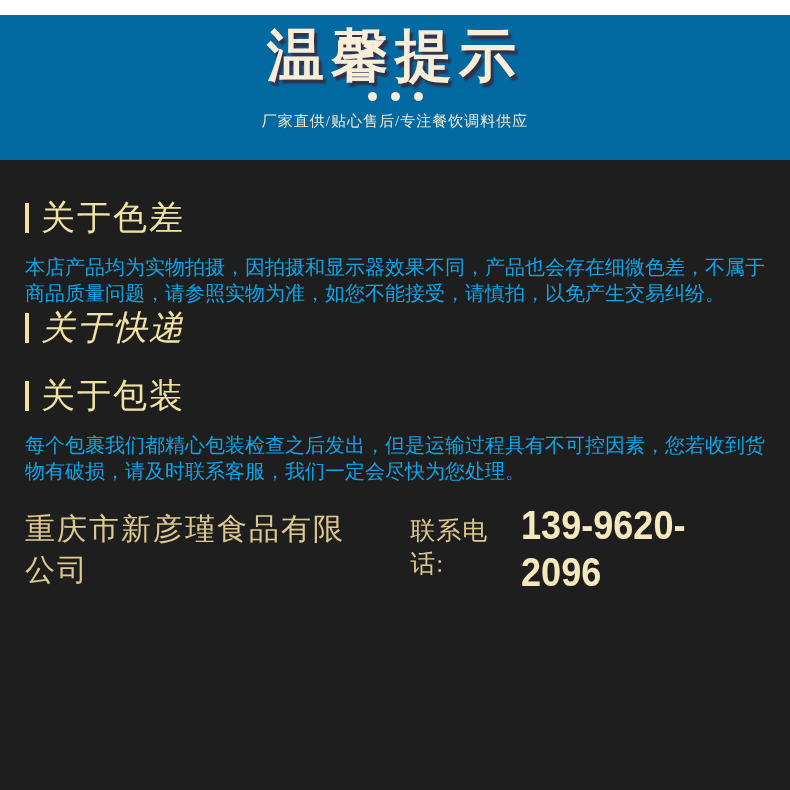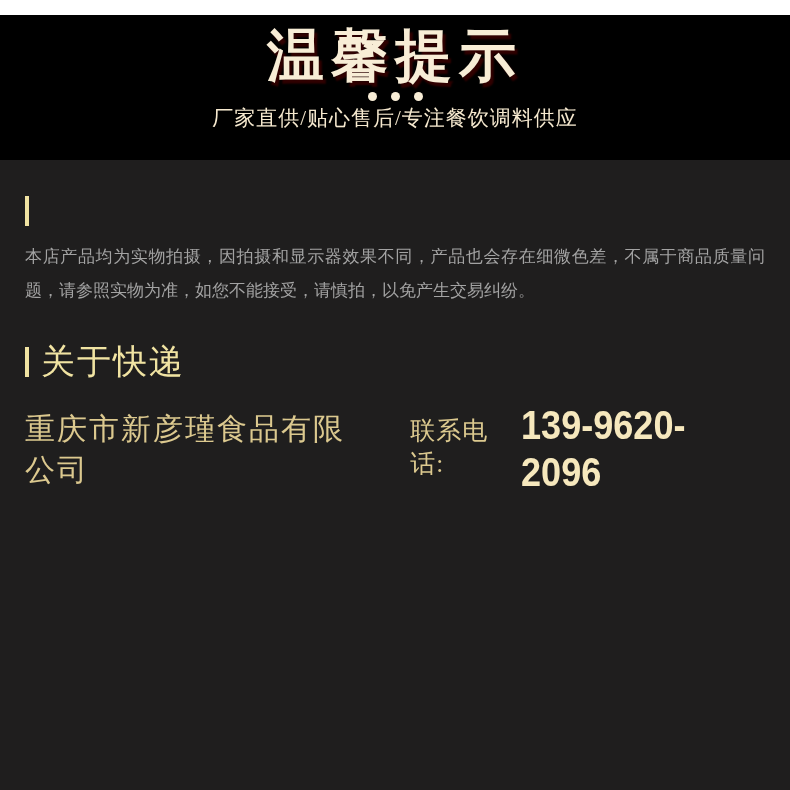--- a/index.html
+++ b/index.html
@@ -5,62 +5,62 @@
   html,body{margin:0;padding:0;}
   body{
     width:790px;height:790px;overflow:hidden;
     background:#ffffff;
     font-family:"Liberation Serif", serif;
   }
   .page{width:790px;height:790px;display:flex;flex-direction:column;}
   .top-strip{height:15px;background:#ffffff;flex:0 0 auto;}
   
   .banner{
-    height:145px;flex:0 0 auto;background:#000000;
+    height:145px;flex:0 0 auto;background:#0369a1;
     display:flex;flex-direction:column;align-items:center;
   }
   .title{
     margin:10px 0 0 0;
     font-size:57px;line-height:1.1;font-weight:700;
     letter-spacing:7px;
     color:#f8edd6;
     text-shadow:3px 4px 2px rgba(90,0,0,0.55);
     font-family:"Liberation Serif", serif;
   }
   .dots{display:flex;gap:14px;margin-top:4px;}
   .dot{width:9px;height:9px;border-radius:50%;background:#f8edd6;}
   .subtitle{
-    margin-top:3px;
-    font-size:21px;letter-spacing:1px;
+    margin-top:11px;
+    font-size:15px;letter-spacing:1px;
     color:#f6e9cf;
   }
   
   .content{
     flex:1 1 auto;background:#1f1e1e;
     padding:36px 25px 0 25px;
     box-sizing:border-box;
   }
   section{margin:0;}
-  .sec-q2{margin-top:32px;}
+  .sec-q2{font-style:italic;}
   .sec-q3{margin-top:24px;}
   .sec-q4{margin-top:18px;}
   .sec-heading{
     margin:0;display:flex;align-items:center;
     font-size:34px;line-height:44px;font-weight:400;
     color:#f0e3a2;letter-spacing:2px;
   }
   .bar{
     display:inline-block;width:4px;height:30px;
     background:#f0e3a2;margin-right:12px;flex:0 0 auto;
   }
   .sec-body{
     margin:14px 0 0 0;
     width:740px;
-    font-size:17px;line-height:34px;
-    color:#a3a3a3;letter-spacing:0px;
+    font-size:20px;line-height:26px;
+    color:#0ea5e9;letter-spacing:0px;
     text-align:justify;
   }
   
   .contact-row{
     margin-top:10px;
     display:flex;align-items:baseline;
   }
   .company{
     font-size:30px;color:#dcc98f;letter-spacing:2px;
   }
@@ -93,31 +93,39 @@
       <span class="dot"></span>
     </div>
     <div class="subtitle">厂家直供/贴心售后/专注餐饮调料供应</div>
   </header>
 
   <main class="content">
 
     <section class="sec-q1">
       <h2 class="sec-heading">
         <span class="bar"></span>
+        <span>关于色差</span>
       </h2>
       <p class="sec-body">本店产品均为实物拍摄，因拍摄和显示器效果不同，产品也会存在细微色差，不属于商品质量问题，请参照实物为准，如您不能接受，请慎拍，以免产生交易纠纷。</p>
     </section>
 
     <section class="sec-q2">
       <h2 class="sec-heading">
         <span class="bar"></span>
         <span>关于快递</span>
       </h2>
     </section>
 
+    <section class="sec-q3">
+      <h2 class="sec-heading">
+        <span class="bar"></span>
+        <span>关于包装</span>
+      </h2>
+      <p class="sec-body">每个包裹我们都精心包装检查之后发出，但是运输过程具有不可控因素，您若收到货物有破损，请及时联系客服，我们一定会尽快为您处理。</p>
+    </section>
 
     <section class="sec-q4">
       <div class="contact-row">
         <span class="company">重庆市新彦瑾食品有限公司</span>
         <span class="phone-label">联系电话:</span>
         <span class="phone-number">139-9620-2096</span>
       </div>
     </section>
 
   </main>

